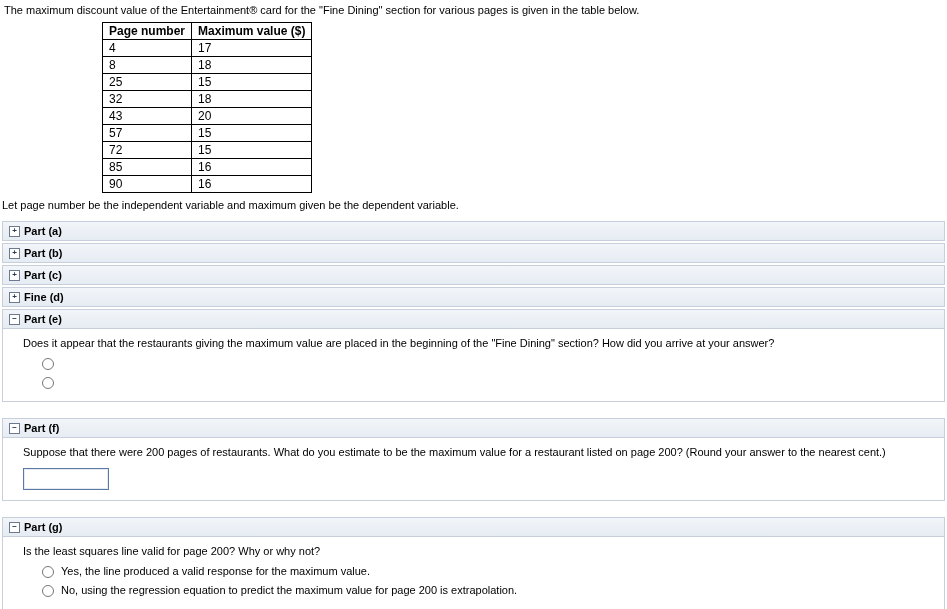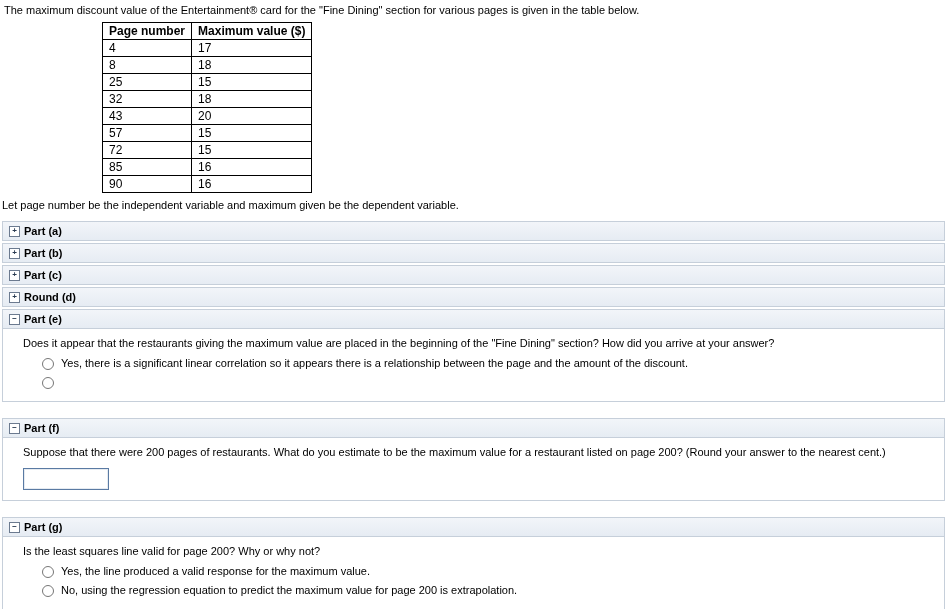--- a/index.html
+++ b/index.html
@@ -142,32 +142,31 @@
 <div class="part-header">
   <span class="toggle-box">+</span>
   <span class="part-label">Part (b)</span>
 </div>
 <div class="part-header">
   <span class="toggle-box">+</span>
   <span class="part-label">Part (c)</span>
 </div>
 <div class="part-header">
   <span class="toggle-box">+</span>
-  <span class="part-label">Round (d)</span>
+  <span class="part-label">Fine (d)</span>
 </div>
 
 <div class="part-header">
   <span class="toggle-box">−</span>
   <span class="part-label">Part (e)</span>
 </div>
 <div class="part-body">
   <p class="q">Does it appear that the restaurants giving the maximum value are placed in the beginning of the "Fine Dining" section? How did you arrive at your answer?</p>
   <div class="radio-row">
     <input type="radio" name="pe" style="">
-    <span>Yes, there is a significant linear correlation so it appears there is a relationship between the page and the amount of the discount.</span>
   </div>
   <div class="radio-row">
     <input type="radio" name="pe" style="">
   </div>
 </div>
 
 <div class="spacer"></div>
 
 <div class="part-header">
   <span class="toggle-box">−</span>

